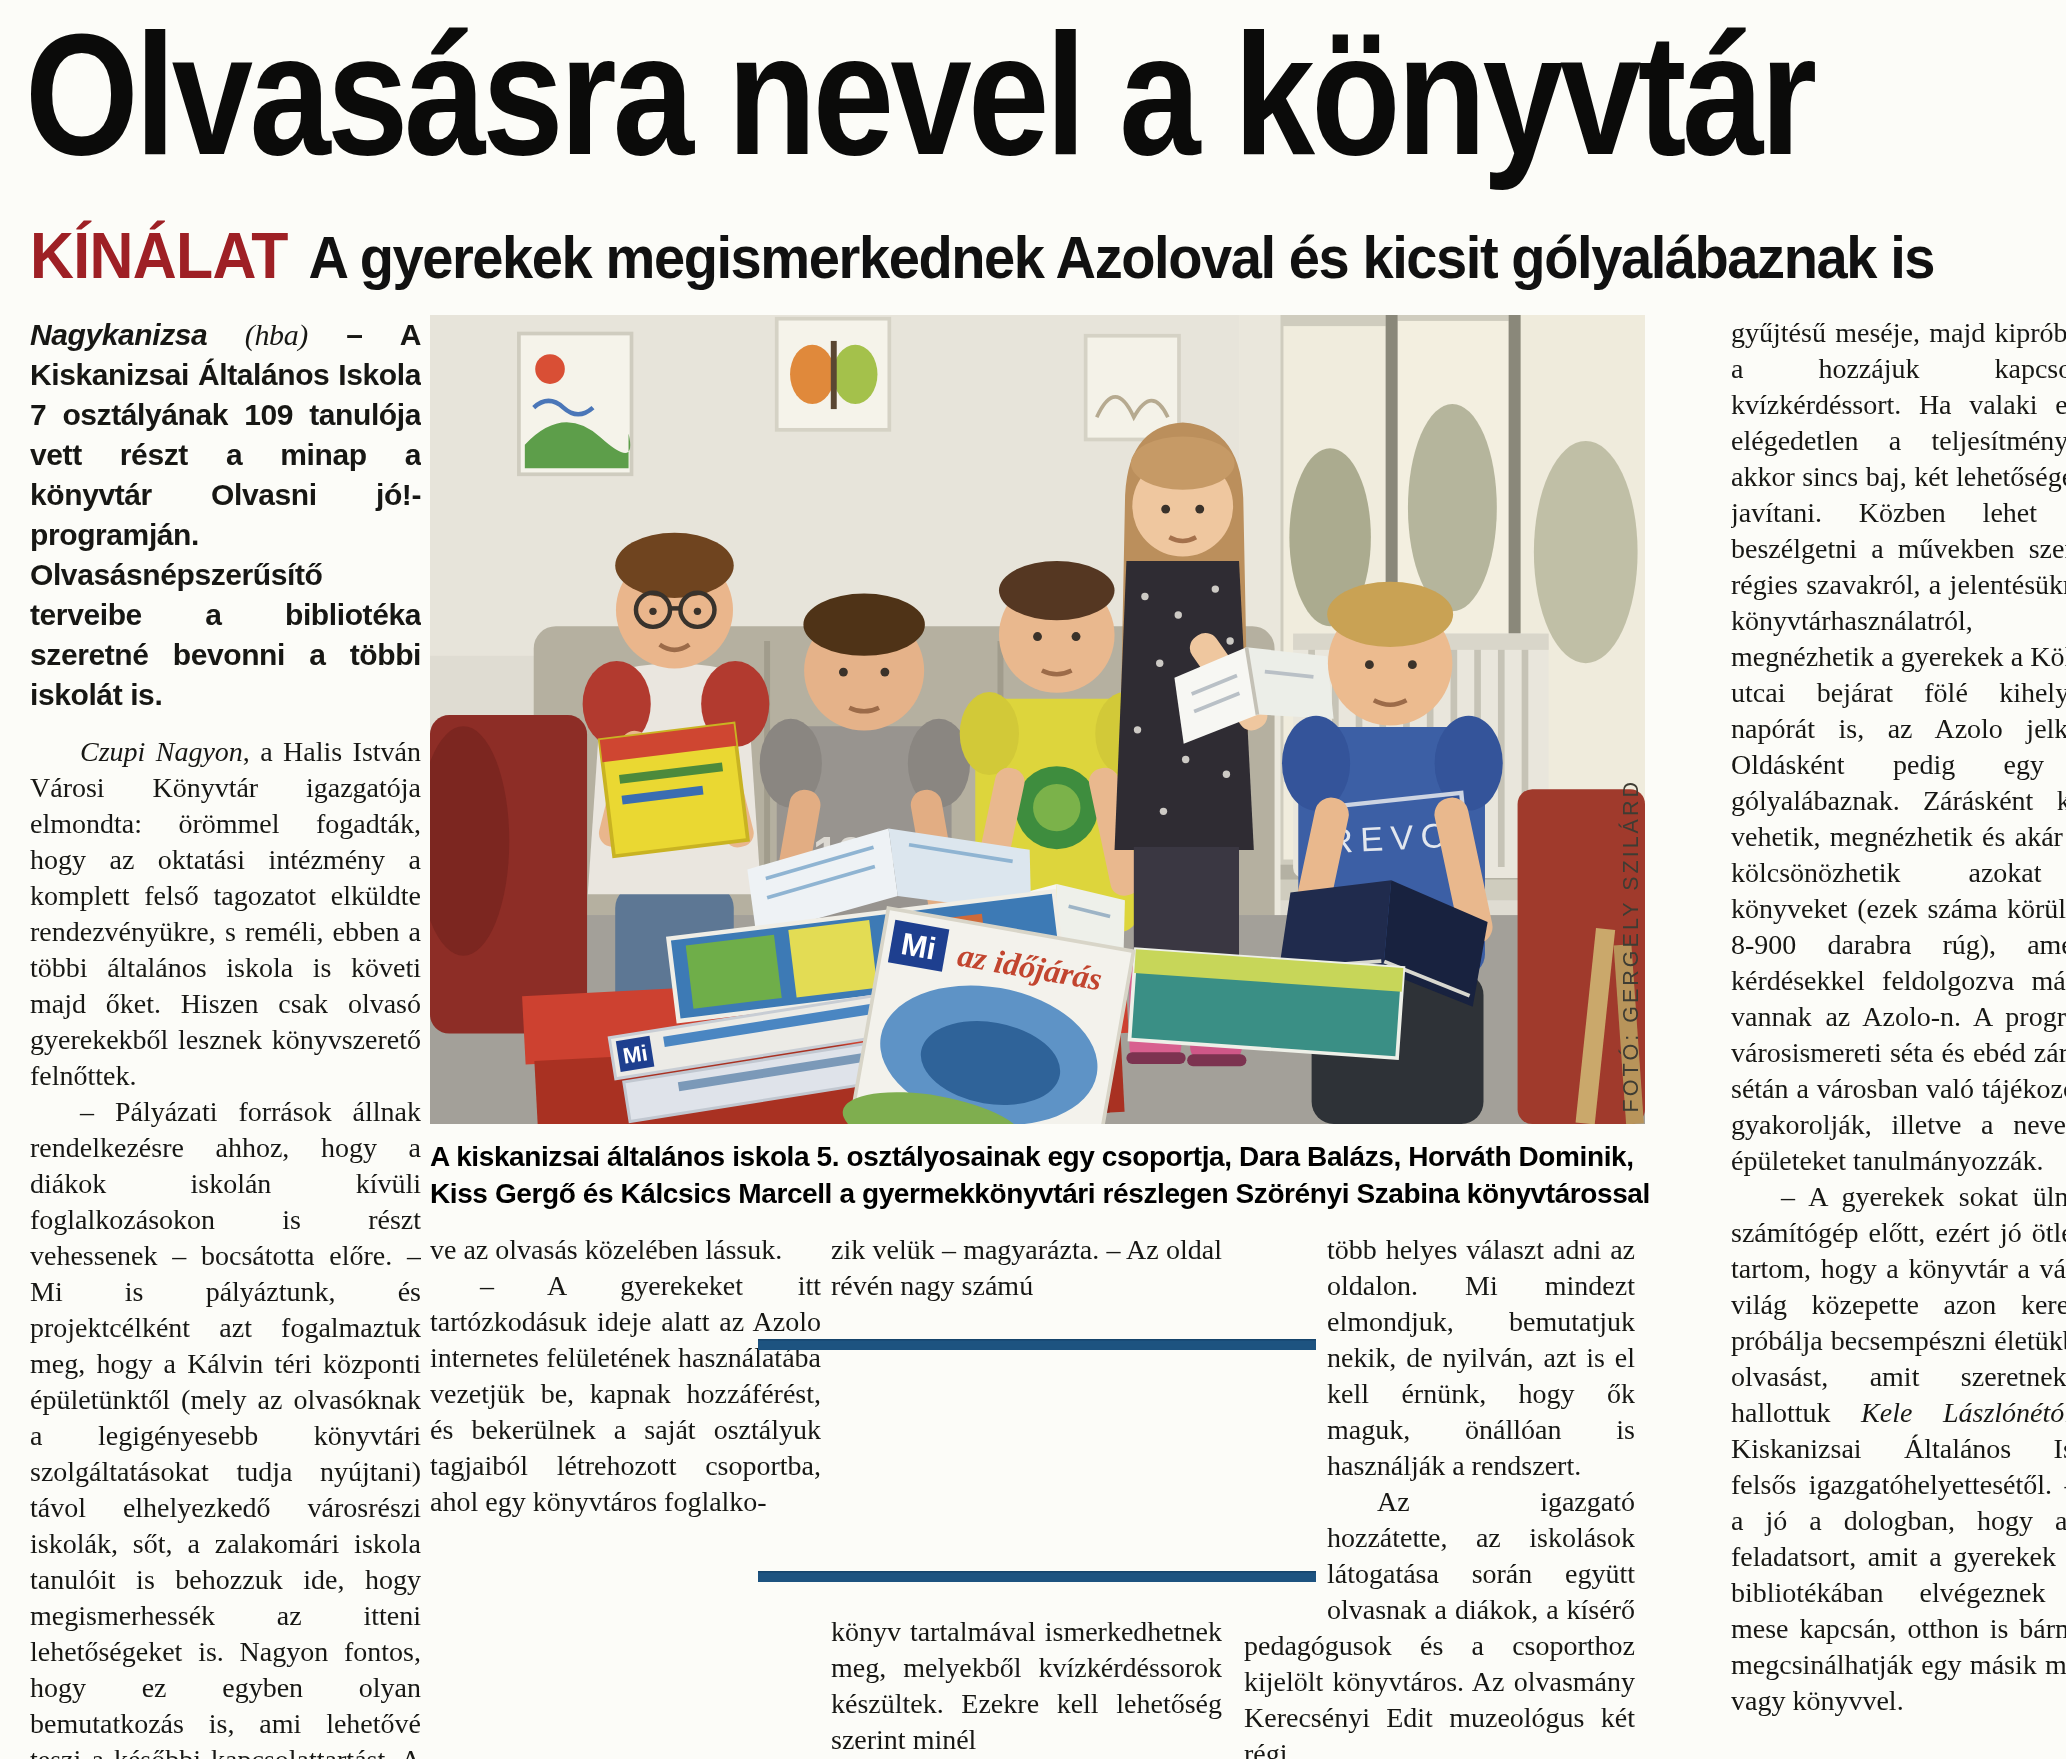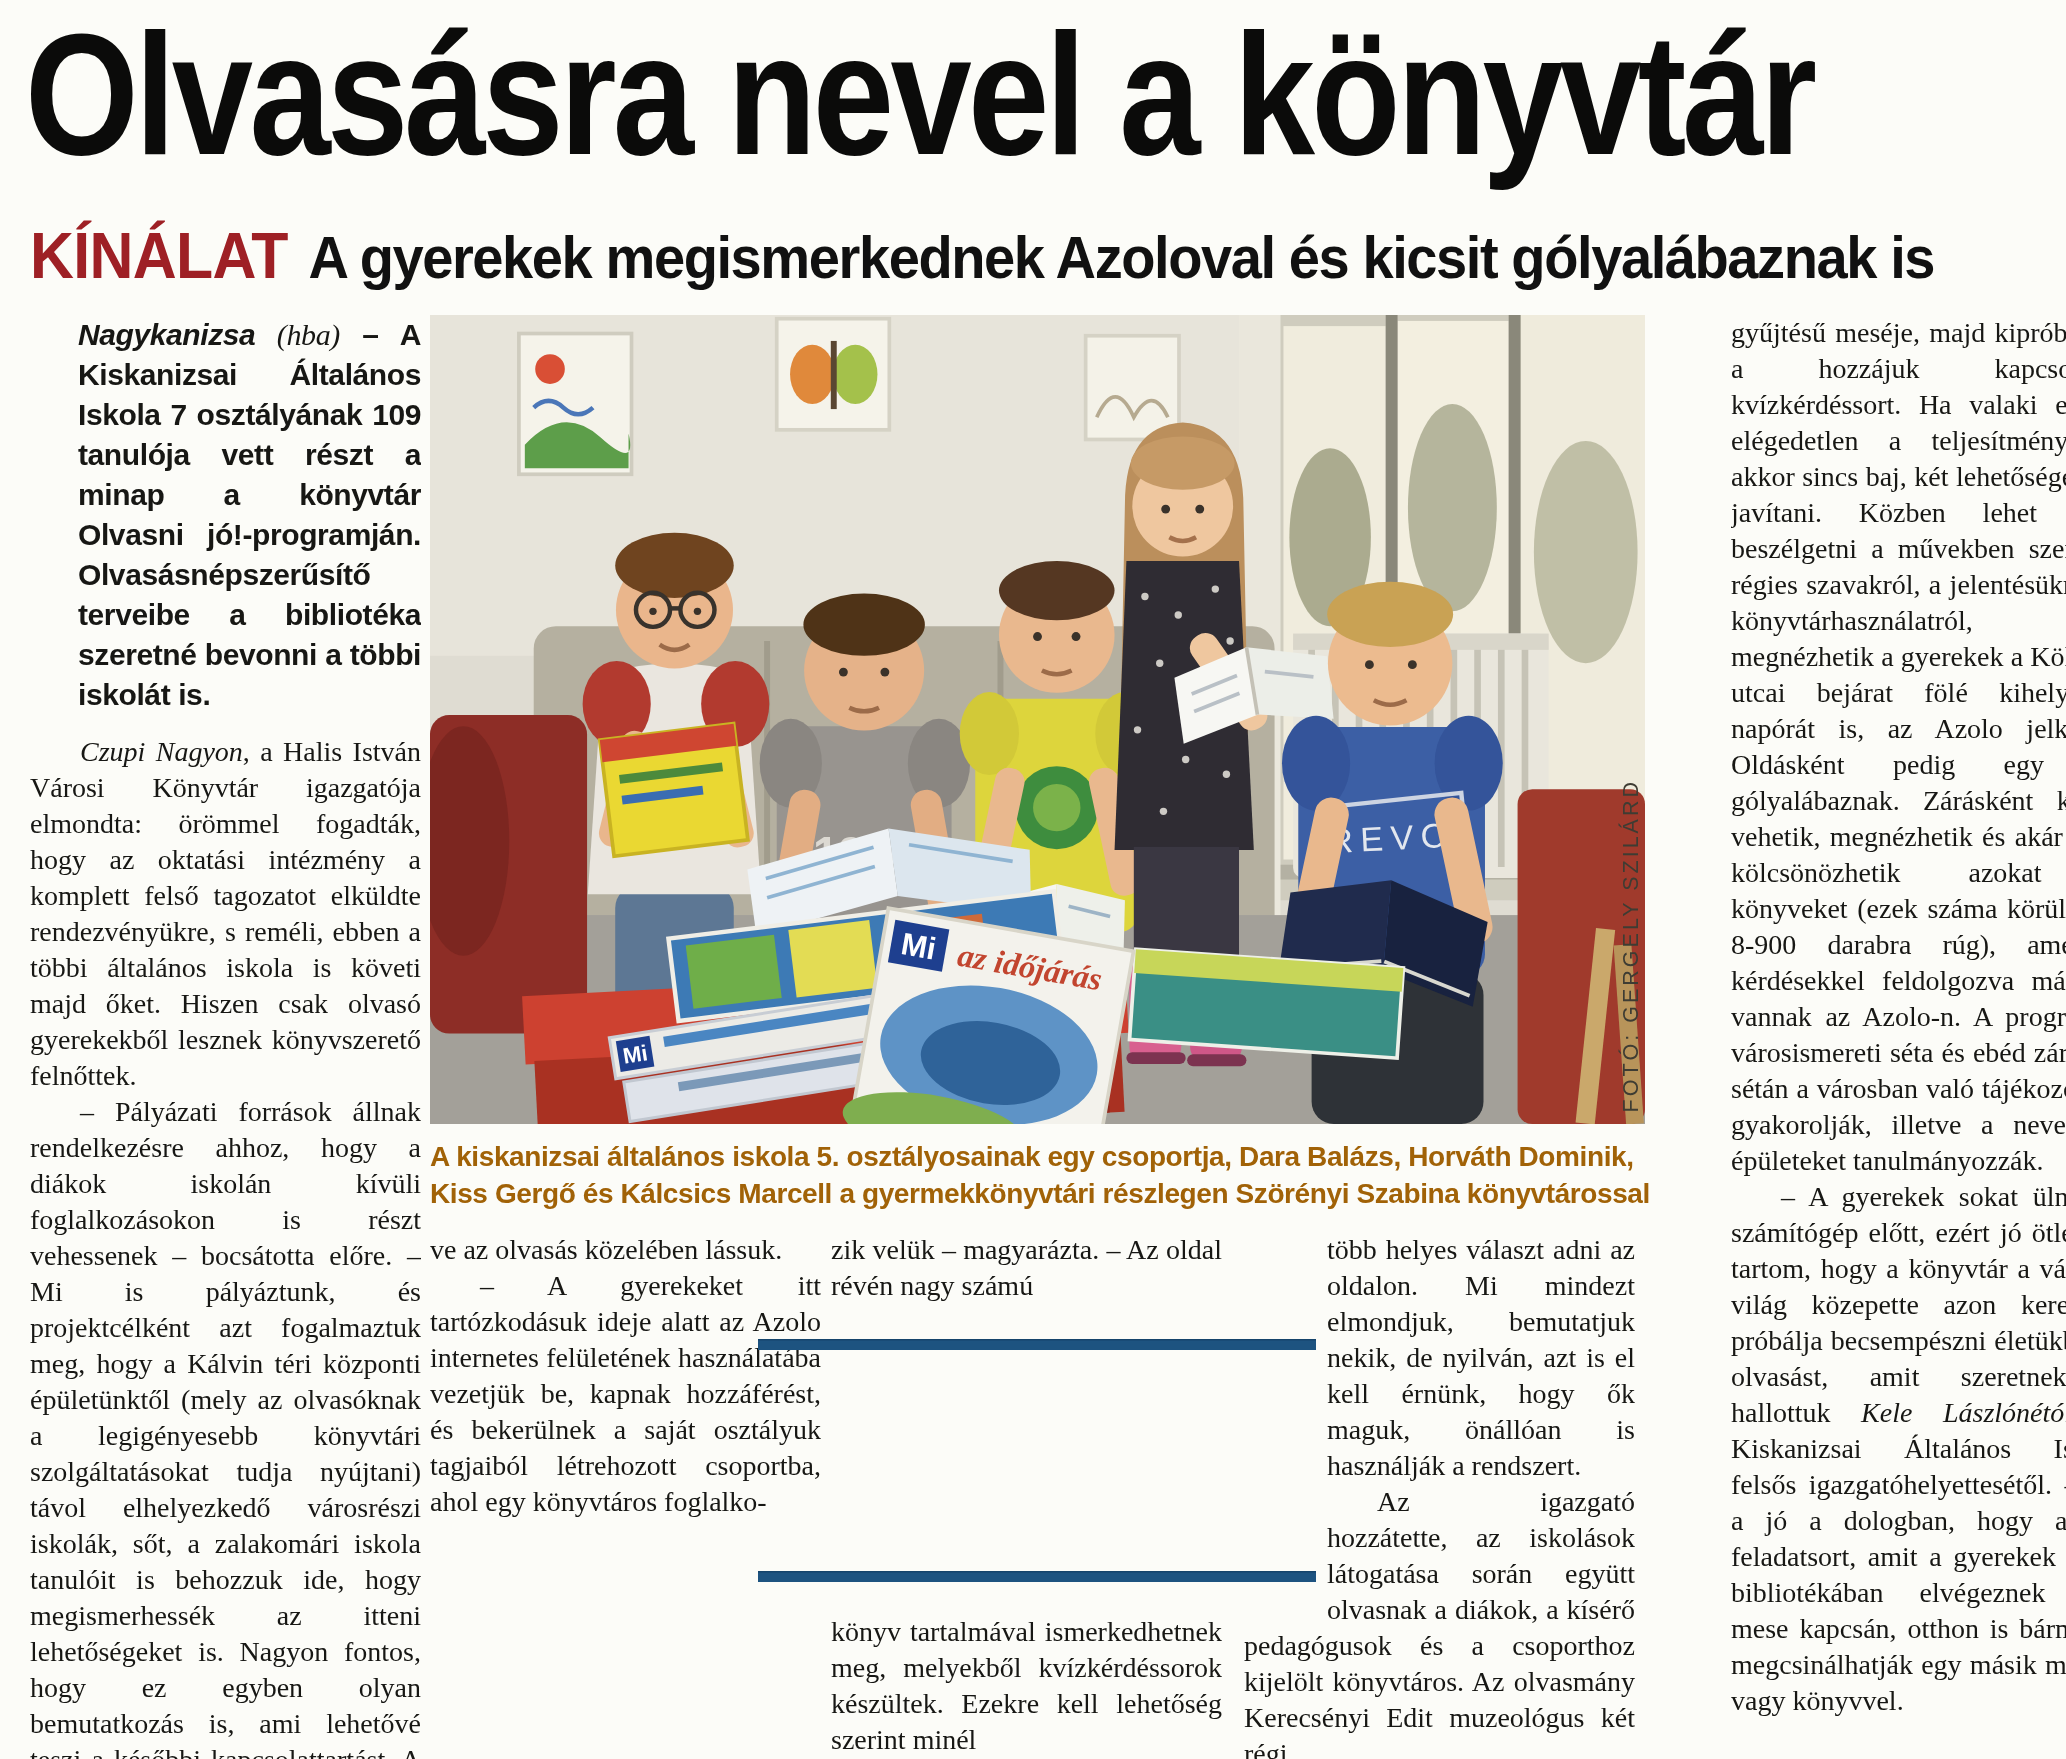--- a/index.html
+++ b/index.html
@@ -25,36 +25,36 @@
   .col,.bcol{position:absolute;width:391px;overflow:hidden;text-align:justify;
     font-size:28px;line-height:36px;color:#171714;}
   .col{top:315px;height:1445px;}
   #col-left{left:30px;} #col-right{left:1731px;}
   .bcol{top:1232px;height:528px;}
   #col-a{left:430px;} #col-b{left:831px;} #col-c{left:1244px;}
   p{margin:0;padding:0;}
   p.ind{text-indent:50px;}
   .it{font-style:italic;}
   .lead{font-family:"Liberation Sans",sans-serif;font-weight:bold;font-size:30px;line-height:40px;
-        letter-spacing:-0.4px;margin-bottom:19px;margin-left:48px;}
+        letter-spacing:-0.4px;margin-bottom:19px;}
   .lead .name{font-style:italic;}
   .lead .src{font-family:"Liberation Serif",serif;font-weight:normal;font-style:italic;}
   .spacer-b{height:310px;}
   .pq-block{float:left;width:83px;height:290px;margin-top:73px;}
 
   
   #photo{position:absolute;left:430px;top:315px;width:1215px;height:809px;
          background:#d9d6cb;overflow:hidden;}
   #photo svg{display:block;width:100%;height:100%;}
   #photo-credit{position:absolute;right:1.5px;bottom:12px;writing-mode:vertical-rl;
     transform:rotate(180deg);font-family:"Liberation Sans",sans-serif;font-size:21.5px;
     letter-spacing:3px;color:#3e3c33;white-space:nowrap;}
   #caption{position:absolute;left:430px;top:1138px;width:1220px;
     font-family:"Liberation Sans",sans-serif;font-weight:bold;font-size:28px;line-height:37px;
-    letter-spacing:-0.4px;color:#a16207;text-align:left;}
+    letter-spacing:-0.4px;color:#000000;text-align:left;}
 
   
   #pullquote{position:absolute;left:758px;top:1339px;width:558px;height:243px;}
   #pullquote .bar{position:absolute;left:0;right:0;height:11px;background:var(--bar_blue);
     box-shadow:0 1.5px 0 rgba(10,40,70,.35) inset;}
   #pullquote .bar.top{top:0;} #pullquote .bar.bottom{bottom:0;}
   #pullquote .pq-text{position:absolute;left:6px;right:6px;top:18px;bottom:18px;
     display:flex;align-items:center;justify-content:center;text-align:center;
     font-family:"Liberation Sans",sans-serif;font-weight:bold;font-size:42px;line-height:54px;
     letter-spacing:-0.7px;color:var(--quote_red);}

